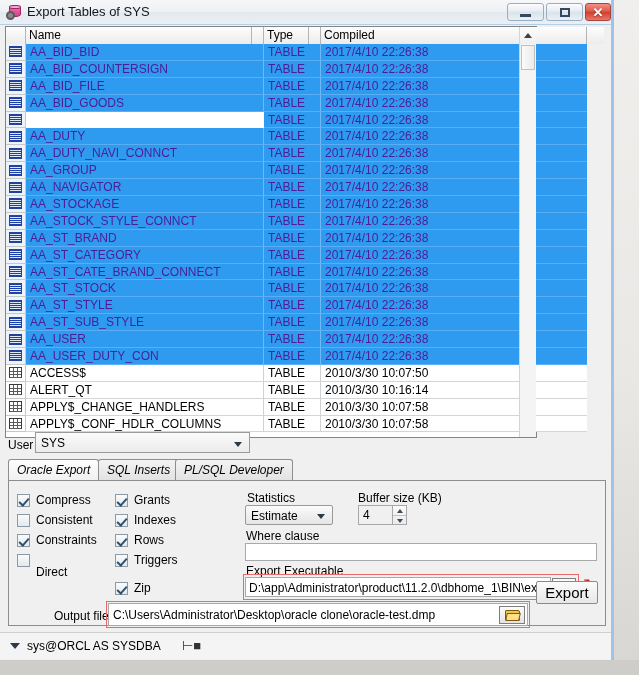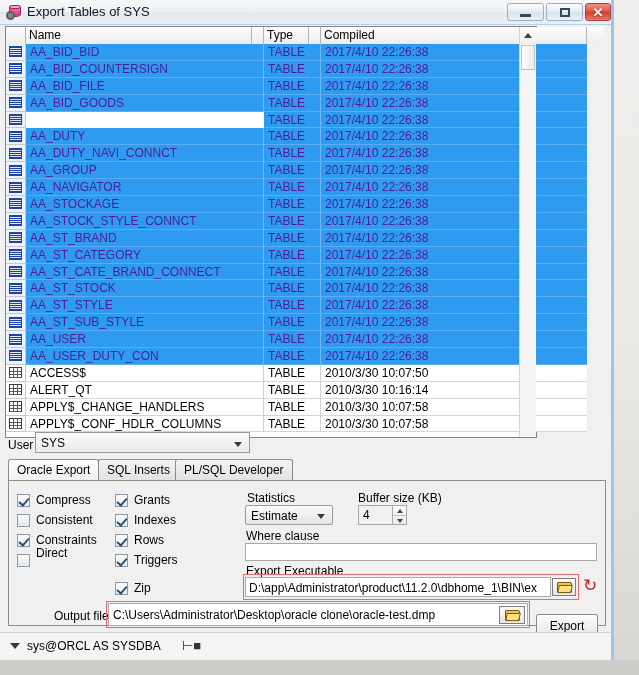--- a/index.html
+++ b/index.html
@@ -177,20 +177,21 @@
     border-left:4px solid transparent;border-right:4px solid transparent;border-top:5px solid #2b3a4a;
   }
   
   #tabs{position:absolute;left:8px;top:459px;width:600px;height:21px;}
   .tab{
     position:absolute;top:0;height:21px;line-height:20px;
     padding:0 8px;font-size:12px;box-sizing:border-box;
     border:1px solid #8d8d8d;border-bottom:none;
     background:linear-gradient(180deg,#f3f3f3,#e2e2e2);
     border-radius:3px 3px 0 0;
+    font-style:italic;
   }
   .tab.active{
     background:#f0f0f0;border-color:#8d8d8d;color:#000;height:22px;line-height:21px;
     background:linear-gradient(180deg,#fdfdfd,#f0f0f0);
   }
   #tabpanel{
     position:absolute;left:8px;top:480px;width:598px;height:146px;
     border:1px solid #8d8d8d;background:#f0f0f0;box-sizing:border-box;
   }
   
@@ -264,24 +265,24 @@
     position:absolute;left:108px;top:603px;width:420px;height:23px;
     background:#fff;border:1px solid #a9a9a9;box-sizing:border-box;
   }
   #out-box .val{position:absolute;left:4px;top:4px;font-size:12px;white-space:nowrap;}
   #out-browse{left:499px;top:606px;width:26px;height:18px;}
   #out-hl{
     position:absolute;left:106px;top:601px;width:424px;height:27px;
     border:1px solid #e86a6a;box-sizing:border-box;pointer-events:none;
   }
   #export-btn{
-    position:absolute;left:536px;top:614px;width:62px;height:23px;
+    position:absolute;left:536px;top:581px;width:62px;height:23px;
     border:1px solid #8a8a8a;box-sizing:border-box;border-radius:2px;
     background:linear-gradient(180deg,#fbfbfb,#e7e7e7);
-    display:flex;align-items:center;justify-content:center;font-size:12px;
+    display:flex;align-items:center;justify-content:center;font-size:15px;
   }
   
   #status{
     position:absolute;left:0;top:632px;width:611px;height:26px;
     background:#f4f4f4;border-top:1px solid #cfcfcf;
   }
   #st-arrow{
     position:absolute;left:10px;top:10px;width:0;height:0;
     border-left:5px solid transparent;border-right:5px solid transparent;border-top:6px solid #2b3a4a;
   }
@@ -563,21 +564,21 @@
 
     <div id="tabpanel">
 
       <div class="cb on" style="left:8px;top:13px;"></div>
       <div class="cblabel" style="left:27px;top:12px;">Compress</div>
       <div class="cb" style="left:8px;top:33px;"></div>
       <div class="cblabel" style="left:27px;top:32px;">Consistent</div>
       <div class="cb on" style="left:8px;top:53px;"></div>
       <div class="cblabel" style="left:27px;top:52px;">Constraints</div>
       <div class="cb" style="left:8px;top:73px;"></div>
-      <div class="cblabel" style="left:27px;top:65px;">Direct</div>
+      <div class="cblabel" style="left:27px;top:84px;">Direct</div>
 
       <div class="cb on" style="left:106px;top:13px;"></div>
       <div class="cblabel" style="left:125px;top:12px;">Grants</div>
       <div class="cb on" style="left:106px;top:33px;"></div>
       <div class="cblabel" style="left:125px;top:32px;">Indexes</div>
       <div class="cb on" style="left:106px;top:53px;"></div>
       <div class="cblabel" style="left:125px;top:52px;">Rows</div>
       <div class="cb on" style="left:106px;top:73px;"></div>
       <div class="cblabel" style="left:125px;top:72px;">Triggers</div>
 

